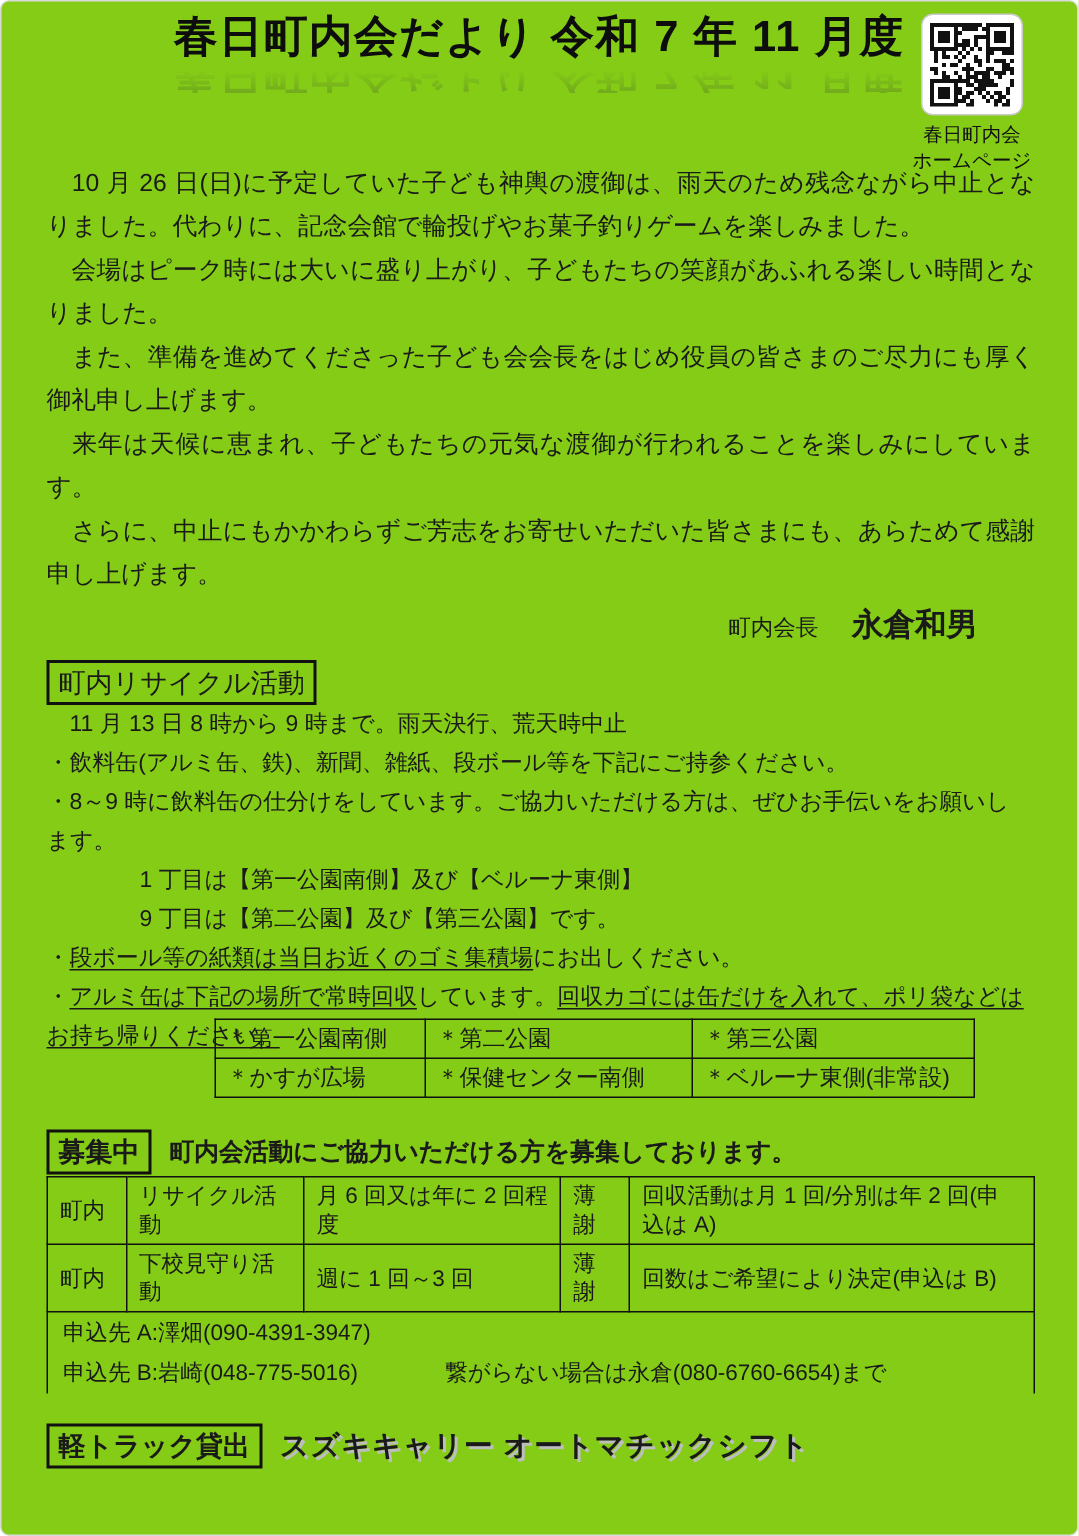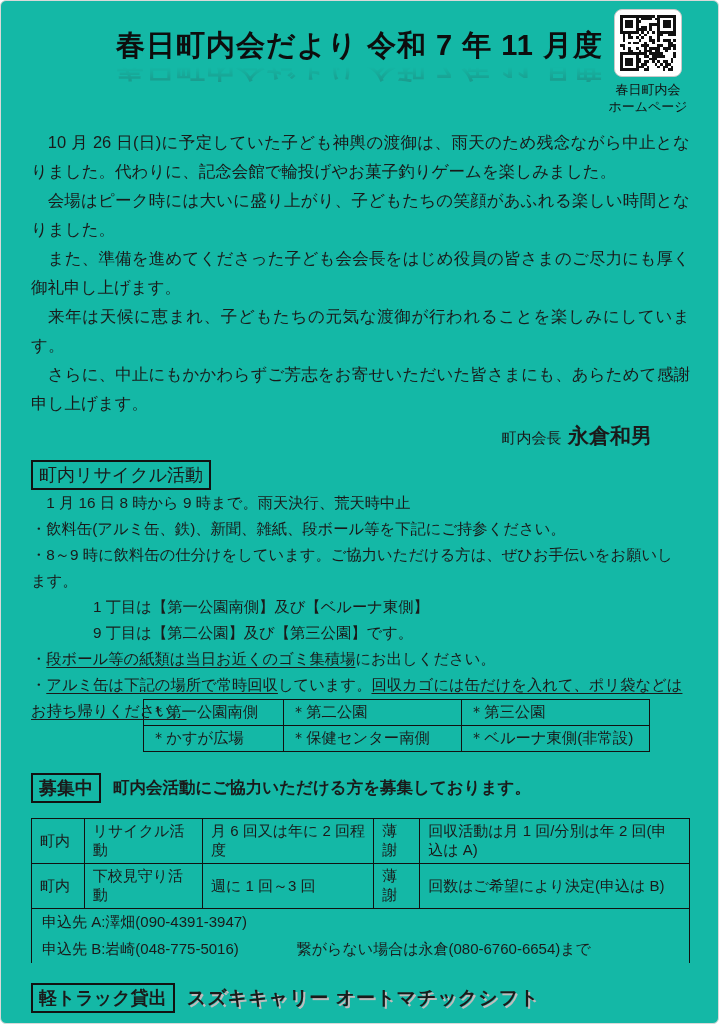--- a/index.html
+++ b/index.html
@@ -1,26 +1,26 @@
 <!DOCTYPE html>
 <html lang="ja"><head>
 <meta charset="utf-8">
 <style>
   html,body{margin:0;padding:0;background:#ffffff;}
   .page{
     position:relative;
     width:719px;height:1024px;
     box-sizing:border-box;
-    background:#14b8a6;
+    background:#84cc16;
     border:1px solid #d9d9d9;
     border-radius:6px;
     overflow:hidden;
     font-family:"Liberation Sans",sans-serif;
     color:#1a1a1a;
-    padding:22px 30px 0 30px;
+    padding:2px 30px 0 30px;
   }
   
   .title-wrap{margin-top:8px;text-align:center;line-height:1;}
   .doc-title{
     font-size:29px;font-weight:bold;letter-spacing:1px;
     color:#0d0d0d;
   }
   .title-reflect{
     font-size:29px;font-weight:bold;letter-spacing:1px;
     transform:scaleY(-1);
@@ -39,21 +39,21 @@
   .qr-box svg{width:56px;height:56px;}
   .qr-caption{font-size:13px;line-height:17px;margin-top:4px;color:#111;}
   
   .intro{margin-top:46px;width:659px;}
   .intro p{
     margin:0;font-size:16.5px;line-height:29px;
     text-align:justify;
   }
   .signature{margin-top:4px;text-align:right;padding-right:38px;}
   .sig-role{font-size:15px;}
-  .sig-name{font-size:21px;font-weight:600;margin-left:2px;}
+  .sig-name{font-size:21px;font-weight:600;margin-left:18px;}
   
   .box-head{
     display:inline-block;border:2px solid #111;
     padding:1px 6px;font-size:18px;line-height:24px;
   }
   .bold{font-weight:bold;}
   
   .recycle{margin-top:10px;}
   .recycle .line{font-size:15.3px;line-height:26px;margin:0;}
   .recycle .sub{padding-left:62px;}
@@ -61,21 +61,21 @@
   .loc-wrap{margin:-25px 0 0 112px;}
   .loc-table{border-collapse:collapse;font-size:15.3px;}
   .loc-table td{border:1.6px solid #111;padding:2px 10px 2px 7px;white-space:nowrap;}
   .loc-c1{min-width:122px;}
   .loc-c2{min-width:160px;}
   .loc-c3{min-width:170px;}
   
   .recruit{margin-top:14px;}
   .recruit-head-row{display:flex;align-items:center;gap:12px;margin-top:21px;}
   .recruit-lead{font-size:16.5px;font-weight:600;}
-  .recruit-table{width:659px;border-collapse:collapse;font-size:15px;margin-top:15px;}
+  .recruit-table{width:659px;border-collapse:collapse;font-size:15px;margin-top:1px;}
   .recruit-table td{border:1.6px solid #111;padding:3px 8px;}
   .recruit-table col.c1{width:8%;} .recruit-table col.c2{width:18%;}
   .recruit-table col.c3{width:26%;} .recruit-table col.c4{width:7%;}
   .recruit-table col.c5{width:41%;}
   .recruit-table tr.contact td{border-top:none;border-bottom:none;padding:4px 10px;}
   .contact-flex{display:flex;gap:58px;}
   
   .truck{margin-top:20px;}
   .truck-head-row{display:flex;align-items:center;gap:12px;}
   .truck-sub{
@@ -348,21 +348,21 @@
     <p>　来年は天候に恵まれ、子どもたちの元気な渡御が行われることを楽しみにしています。</p>
     <p>　さらに、中止にもかかわらずご芳志をお寄せいただいた皆さまにも、あらためて感謝申し上げます。</p>
     <div class="signature">
       <span class="sig-role">町内会長</span>
       <span class="sig-name">永倉和男</span>
     </div>
   </div>
 
   <div class="recycle">
     <span class="box-head">町内リサイクル活動</span>
-    <p class="line">　1 月 16 日 8 時から 9 時まで。雨天決行、荒天時中止</p>
+    <p class="line">　11 月 13 日 8 時から 9 時まで。雨天決行、荒天時中止</p>
     <p class="line">・飲料缶(アルミ缶、鉄)、新聞、雑紙、段ボール等を下記にご持参ください。</p>
     <p class="line">・8～9 時に飲料缶の仕分けをしています。ご協力いただける方は、ぜひお手伝いをお願いします。</p>
     <p class="line sub">1 丁目は【第一公園南側】及び【ベルーナ東側】</p>
     <p class="line sub">9 丁目は【第二公園】及び【第三公園】です。</p>
     <p class="line"><span>・</span><span class="u">段ボール等の紙類は当日お近くのゴミ集積場</span><span>にお出しください。</span></p>
     <p class="line"><span>・</span><span class="u">アルミ缶は下記の場所で常時回収</span><span>しています。</span><span class="u">回収カゴには缶だけを入れて、ポリ袋などはお持ち帰りください。</span></p>
     <div class="loc-wrap">
       <table class="loc-table">
         <tbody>
             <tr>

